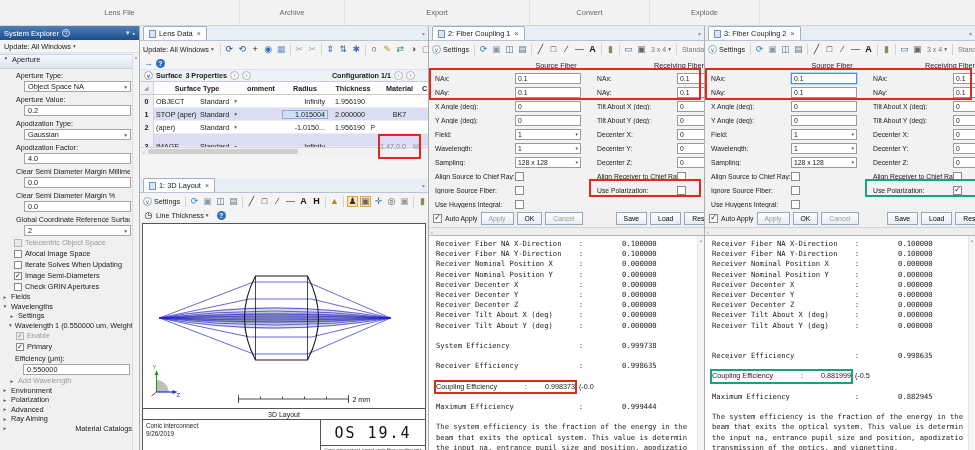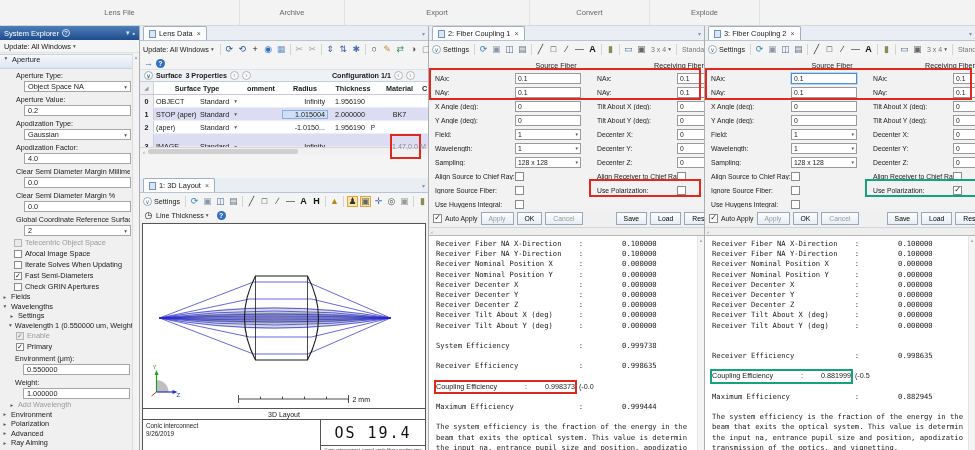--- a/index.html
+++ b/index.html
@@ -56,21 +56,21 @@
 .ld-row{display:grid;grid-template-columns:14px 46px 40px 42px 46px 40px 10px 32px 11px 1fr;height:13px;font-size:7.2px;align-items:center;border-bottom:1px solid #ececf4;}
 .ld-row.hdr{font-weight:bold;border-bottom:1px solid #c9c9d4;}
 .ld-row.shade{background:#dcdcf2;}
 .c-num{height:100%;display:flex;align-items:center;justify-content:center;background:#f0f0f4;border-right:1px solid #d0d0d8;font-weight:bold;}
 .c-name{padding-left:2px;white-space:nowrap;overflow:hidden;}
 .c-type{display:flex;align-items:center;justify-content:space-between;padding-right:3px;}
 .c-r{text-align:right;padding-right:3px;white-space:nowrap;}
 .c-c{text-align:center;}
 .sel{background:#cfe0f5;box-shadow:inset 0 0 0 1px #8aaede;}
 .c-mat{display:flex;align-items:center;justify-content:center;gap:2px;height:100%;position:relative;}
-.c-mat.hlred{color:#8d8d99;justify-content:space-between;padding:8px 2px;box-shadow:0 0 0 2px #e0291d inset;margin-left:12px;}
+.c-mat.hlred{color:#8d8d99;justify-content:space-between;padding:8px 2px;box-shadow:0 0 0 2px #e0291d inset;}
 .hscroll{height:8px;background:#f1f1f1;border-top:1px solid #d5d5d5;display:flex;align-items:center;flex:none;}
 .harr{font-size:6px;color:#888;width:8px;text-align:center;}
 .hthumb{height:5px;background:#cfcfcf;border-radius:2px;width:150px;}
 .ld-fill{flex:1;background:#f4f4f4;}
 
 .layout3d{flex:1;display:flex;flex-direction:column;}
 .canvaswrap{flex:1;padding:2px;background:#f0f0f0;}
 .canvas{width:100%;height:100%;background:#fff;border:1px solid #555;display:flex;flex-direction:column;overflow:hidden;}
 .canvas svg{flex:none;display:block;}
 .plot-title{height:11px;border-top:1px solid #555;display:flex;align-items:center;justify-content:center;font-size:7px;flex:none;}
@@ -188,21 +188,21 @@
           <div class="se-check">
             <span class="cb"></span>
             <span>Afocal Image Space</span>
           </div>
           <div class="se-check">
             <span class="cb"></span>
             <span>Iterate Solves When Updating</span>
           </div>
           <div class="se-check">
             <span class="cb">✓</span>
-            <span>Fast Semi-Diameters</span>
+            <span>Image Semi-Diameters</span>
           </div>
           <div class="se-check">
             <span class="cb"></span>
             <span>Check GRIN Apertures</span>
           </div>
           <div class="se-branch" style="padding-left: 2px;">
             <span class="arr">▸</span>
             <span>Fields</span>
           </div>
           <div class="se-branch" style="padding-left: 2px;">
@@ -219,29 +219,23 @@
           </div>
           <div class="se-check" style="padding-left: 16px;">
             <span class="cb dis">✓</span>
             <span class="dim">Enable</span>
           </div>
           <div class="se-check" style="padding-left: 16px;">
             <span class="cb">✓</span>
             <span>Primary</span>
           </div>
           <div class="se-field" style="padding-left: 15px;">
-            <div class="lbl">Environment (μm):</div>
+            <div class="lbl">Efficiency (μm):</div>
             <div class="se-input">
               <span>0.550000</span>
-            </div>
-          </div>
-          <div class="se-field" style="padding-left: 15px;">
-            <div class="lbl">Weight:</div>
-            <div class="se-input">
-              <span>1.000000</span>
             </div>
           </div>
           <div class="se-branch" style="padding-left: 9px;">
             <span class="arr">▸</span>
             <span class="dim">Add Wavelength</span>
           </div>
           <div class="se-branch" style="padding-left: 2px;">
             <span class="arr">▸</span>
             <span>Environment</span>
           </div>

